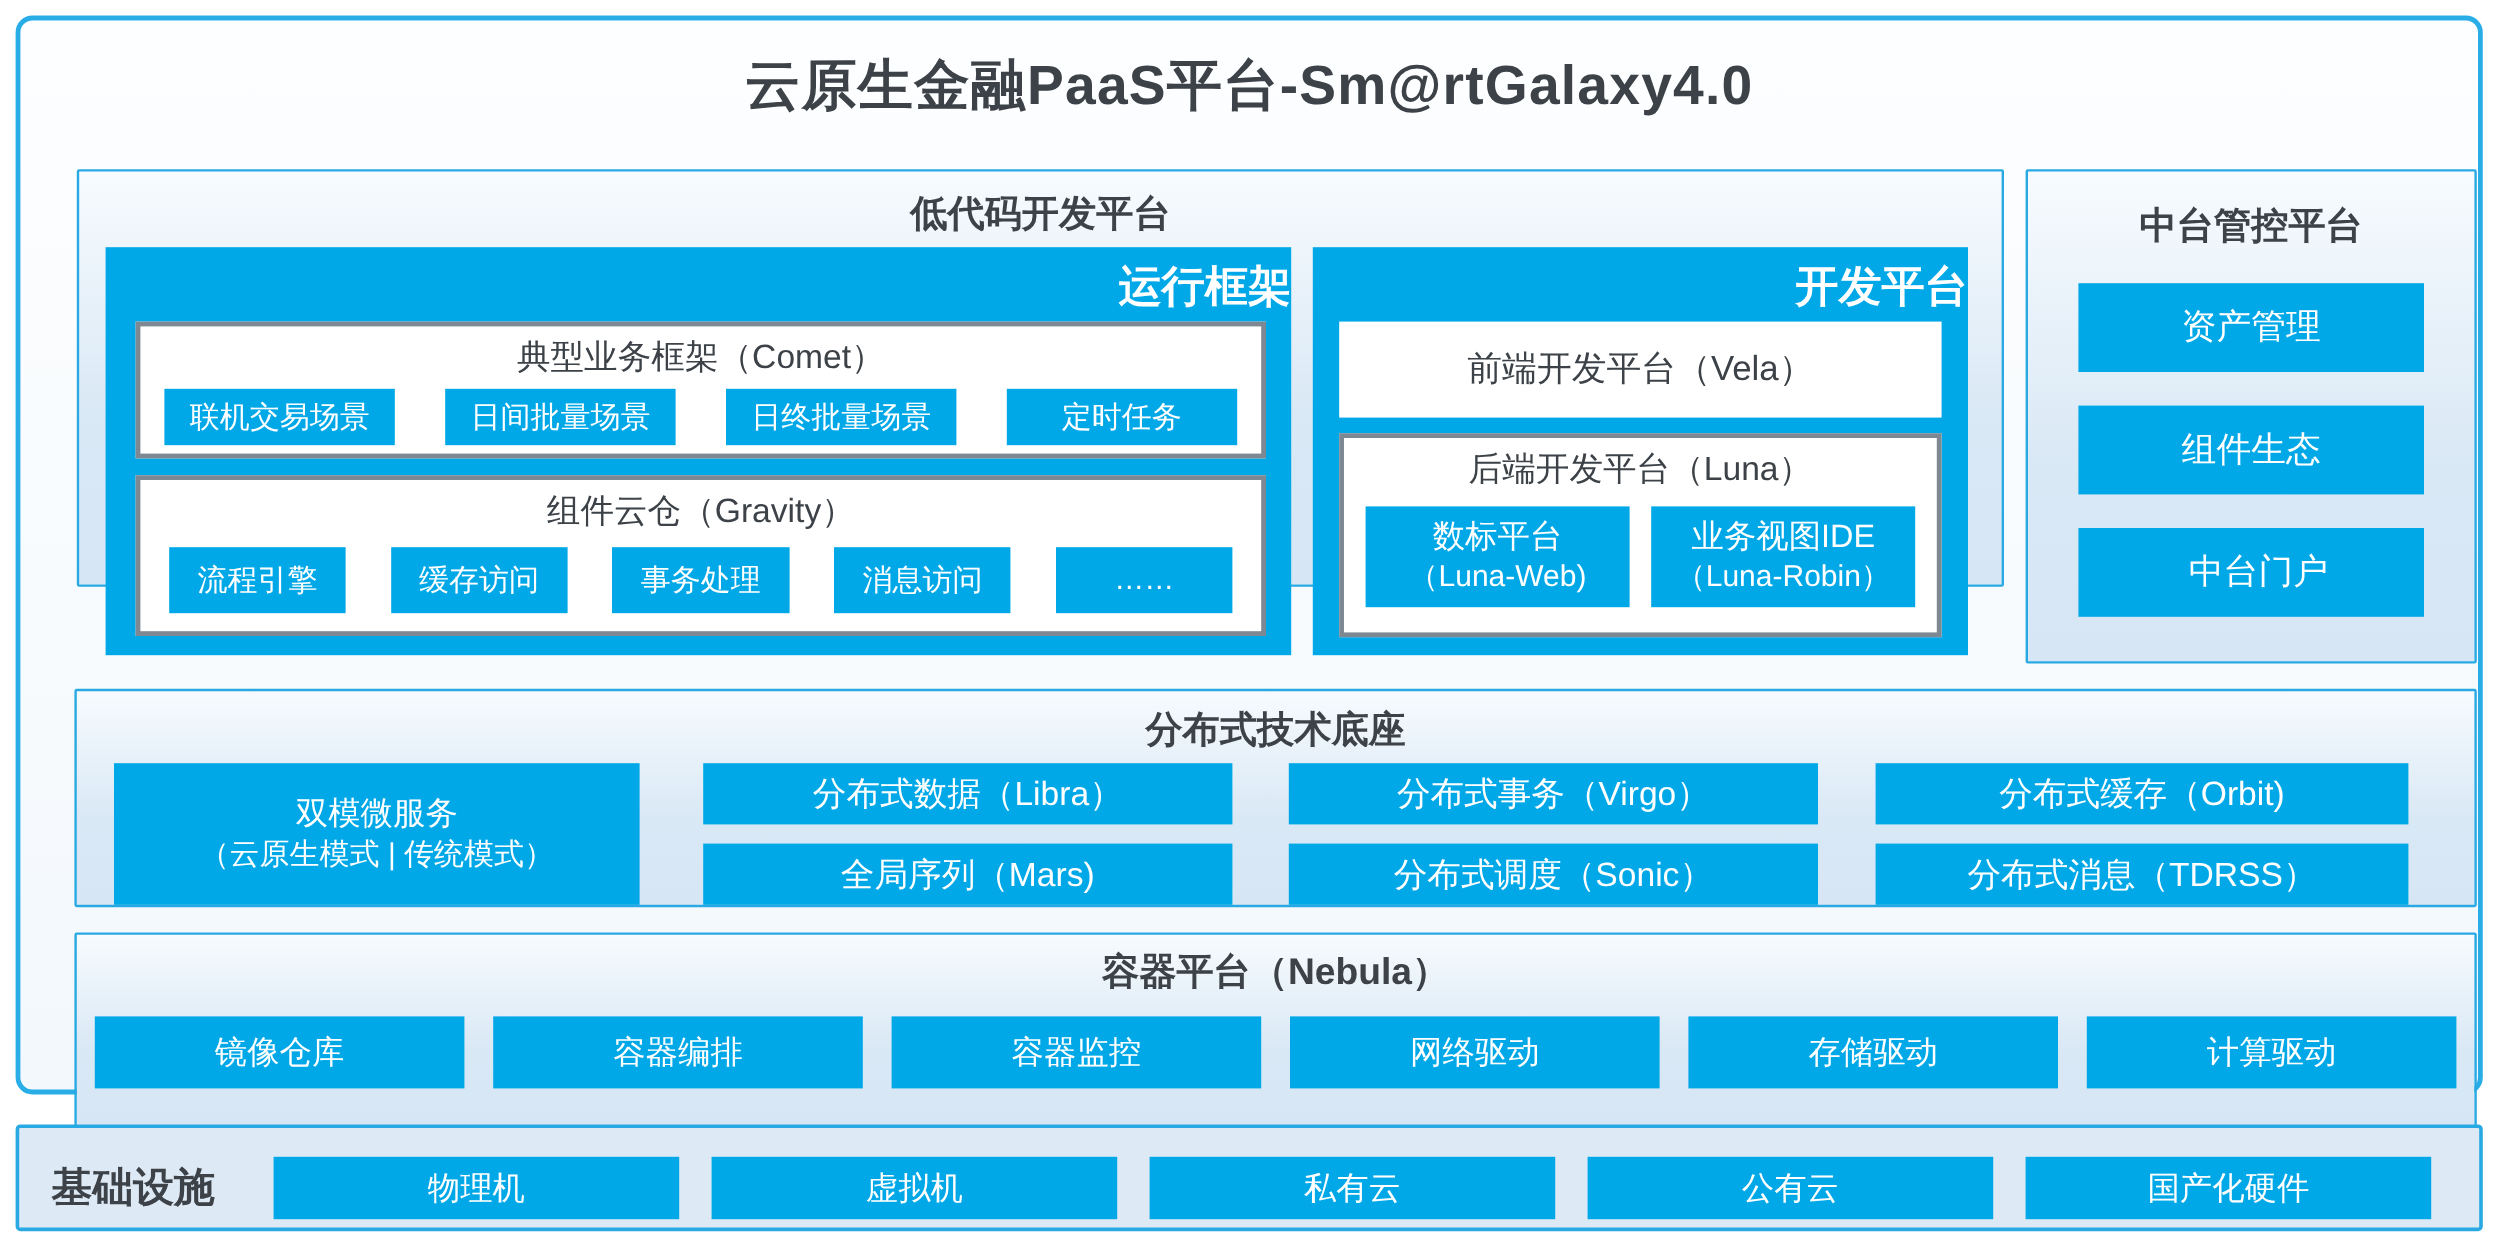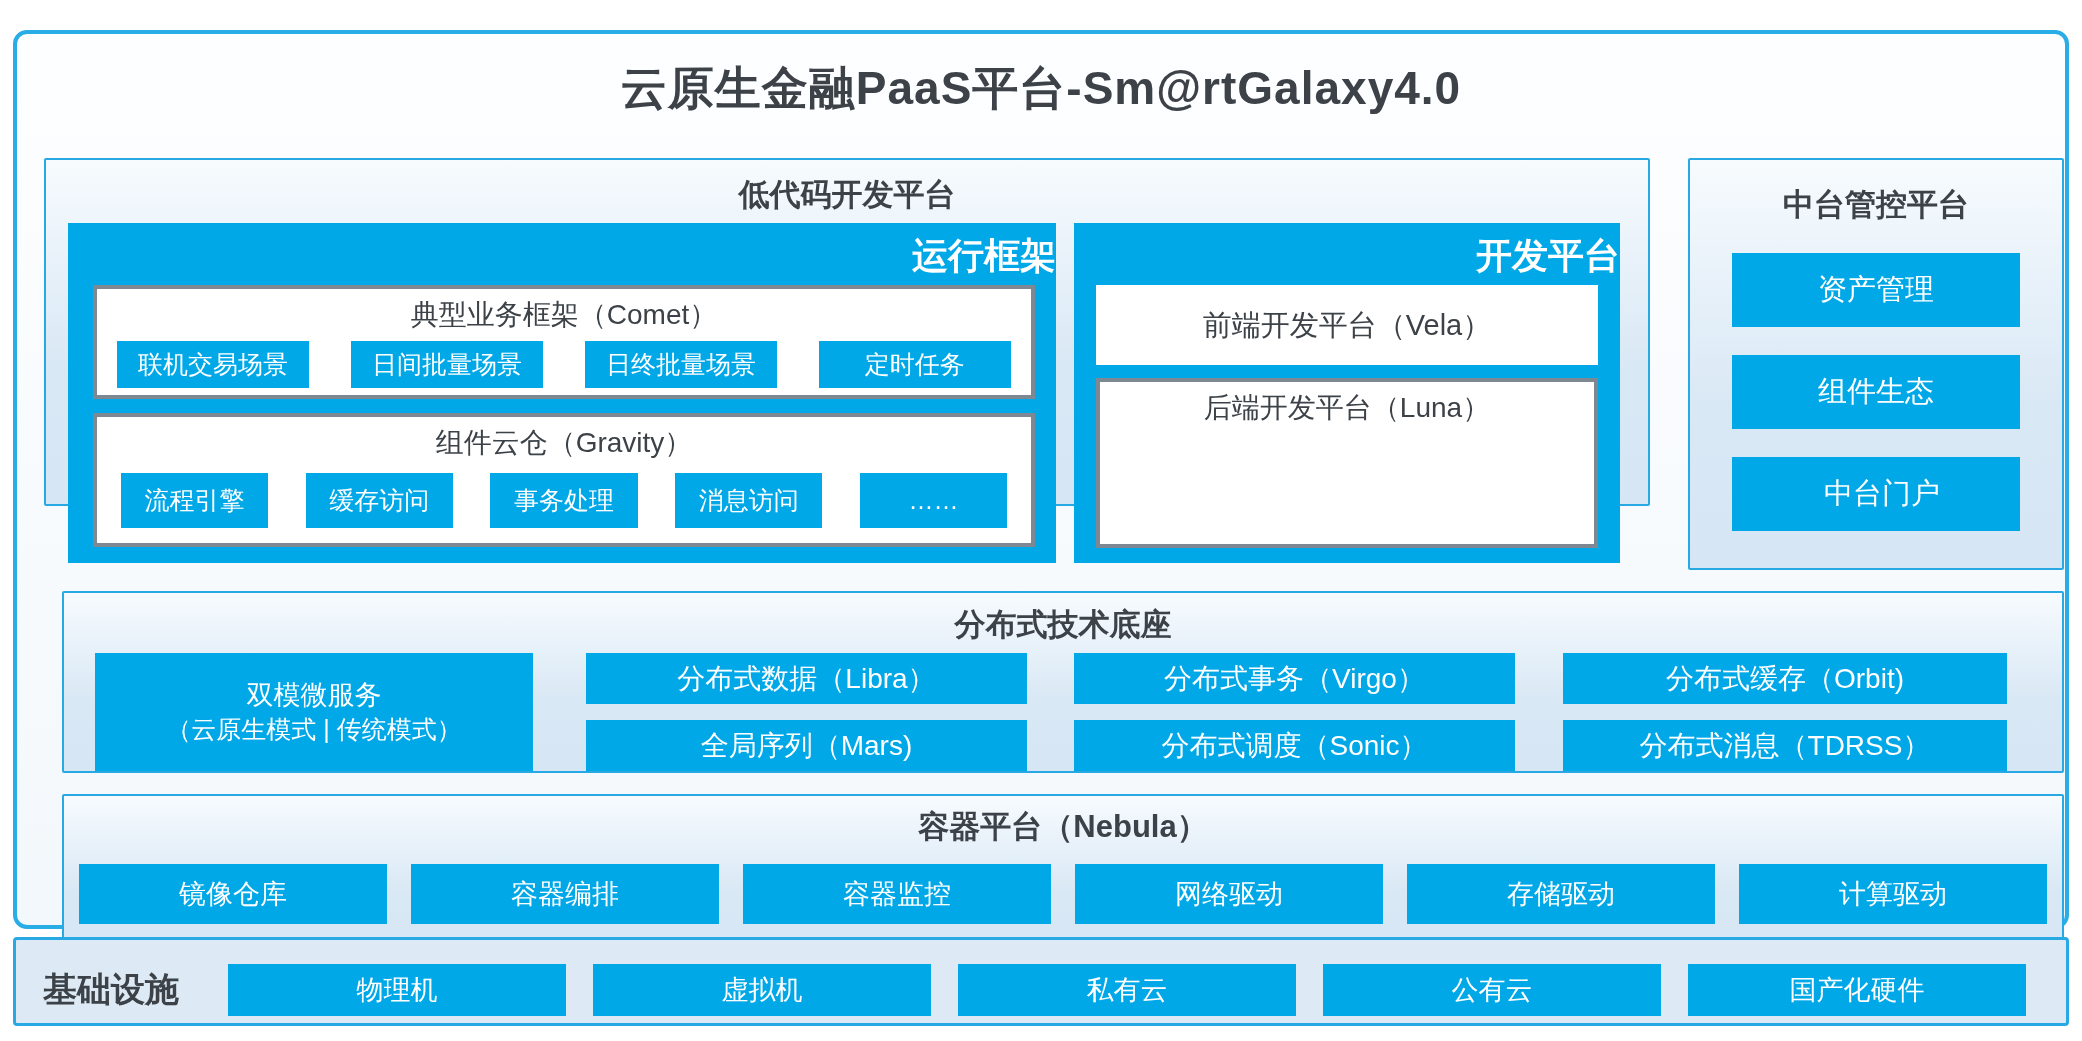--- a/index.html
+++ b/index.html
@@ -11,41 +11,40 @@
     -webkit-font-smoothing:antialiased;
   }
   .stage { position:absolute; inset:0; }
 
   
   .outer {
     position:absolute; left:13px; top:13px; width:2056px; height:899px;
     box-sizing:border-box;
     border:4px solid #29ade6; border-radius:14px;
     background:linear-gradient(180deg,#fdfeff 0%,#f3f8fc 100%);
-    margin-top:17px;
   }
   .main-title {
     position:absolute; left:0; top:24px; width:100%;
     text-align:center; font-size:46px; font-weight:bold; color:#3c4247;
     letter-spacing:1px;
   }
 
   
   .panel {
     position:absolute; box-sizing:border-box;
     border:2px solid #29a9e3; border-radius:2px;
     background:linear-gradient(180deg,#f7fbfe 0%,#d9e8f5 60%,#d7e6f4 100%);
   }
   .panel-title {
     position:absolute; left:0; width:100%; text-align:center;
     font-size:31px; font-weight:bold; color:#3c4247;
   }
 
   
-  .p-lowcode   { left:27px;  top:124px; width:1606px; height:348px; }
+  .p-lowcode   { left:47px;  top:124px; width:1606px; height:348px; }
   .p-middle    { left:1671px;top:124px; width:376px;  height:412px; }
   .p-dist      { left:45px;  top:557px; width:2002px; height:182px; }
   .p-cont      { left:45px;  top:760px; width:2002px; height:164px; }
 
   
   .blue-panel { position:absolute; background:#00a8e8; }
   .bp-runtime { left:22px;   top:63px; width:988px; height:340px; }
   .bp-dev     { left:1028px; top:63px; width:546px; height:340px; }
   .blue-title {
     position:absolute; top:9px; left:0; width:100%;
@@ -149,20 +148,30 @@
 
       <div class="blue-panel bp-dev">
         <div class="blue-title">开发平台</div>
 
         <div class="whitebox wb-vela">
           <div class="wb-title">前端开发平台（Vela）</div>
         </div>
 
         <div class="whitebox wb-border wb-luna">
           <div class="wb-title">后端开发平台（Luna）</div>
+          <div class="btn-row">
+            <div class="btn">
+              <span>数标平台</span>
+              <span class="sub">（Luna-Web)</span>
+            </div>
+            <div class="btn">
+              <span>业务视图IDE</span>
+              <span class="sub">（Luna-Robin）</span>
+            </div>
+          </div>
         </div>
       </div>
     </div>
 
     <div class="panel p-middle">
       <div class="panel-title" style="top:24px;">中台管控平台</div>
       <div class="btn mw-btn mw-1">资产管理</div>
       <div class="btn mw-btn mw-2">组件生态</div>
       <div class="btn mw-btn mw-3">中台门户</div>
     </div>

